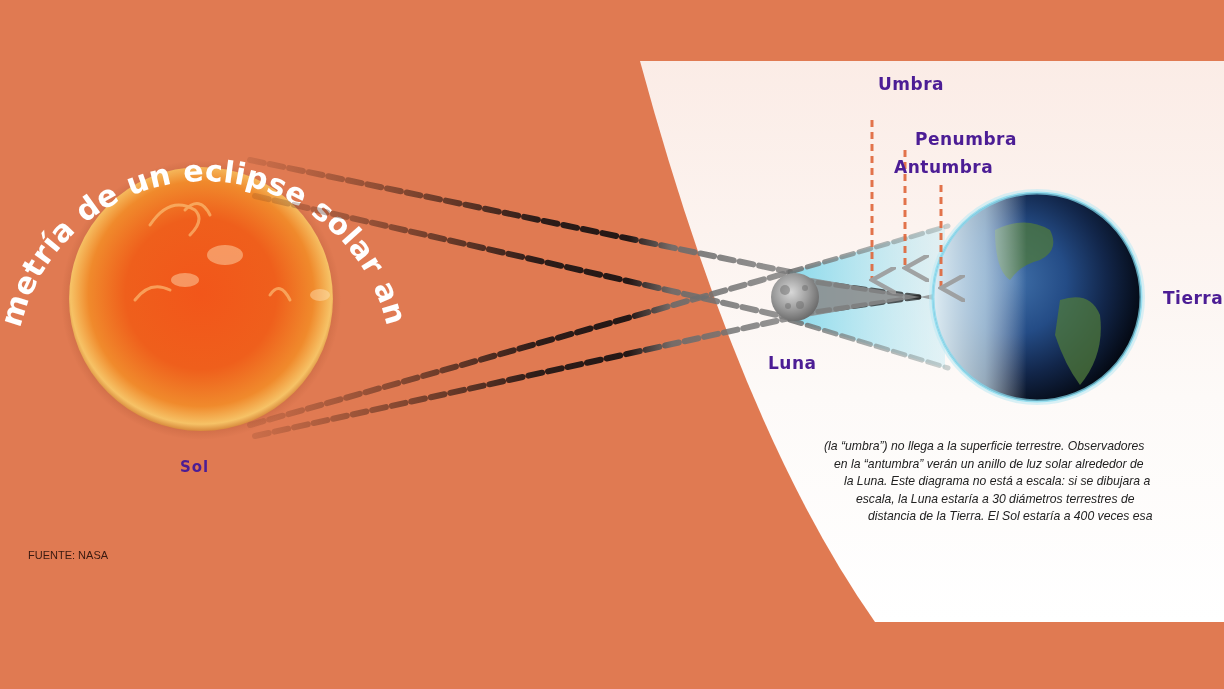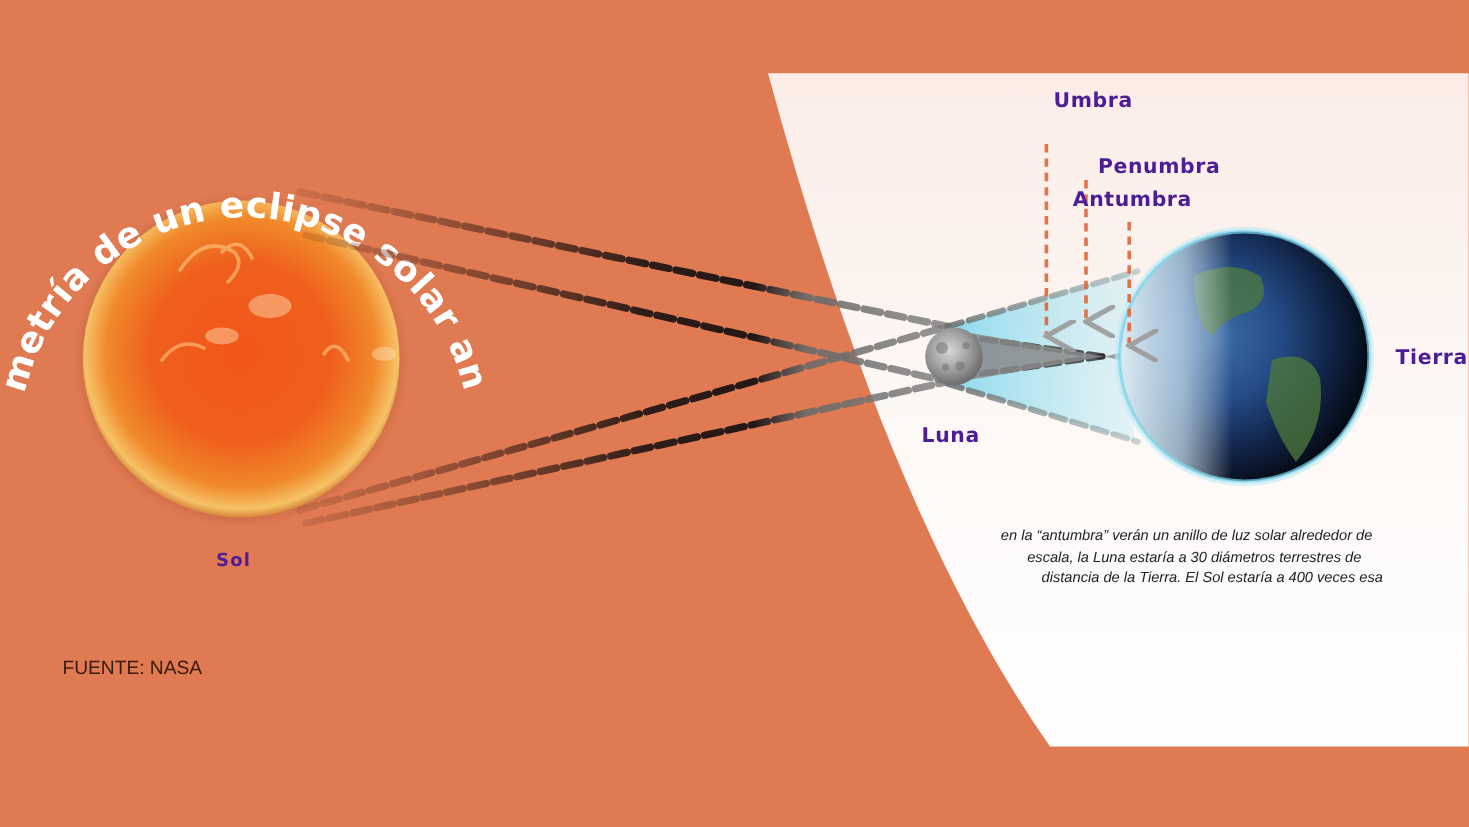--- a/index.html
+++ b/index.html
@@ -3,22 +3,22 @@
 <meta charset="utf-8">
 <style>
   html, body { margin:0; padding:0; }
   body { width:1224px; height:689px; overflow:hidden; background:#E07A52; position:relative;
          font-family:"DejaVu Sans", sans-serif; }
   #stage { position:absolute; left:0; top:0; width:1224px; height:689px; }
   .lbl { position:absolute; font-family:"DejaVu Sans", sans-serif; font-weight:bold; color:#4c1d95;
          font-size:17px; letter-spacing:0.5px; white-space:nowrap; }
   .sol-lbl { position:absolute; left:180px; top:458px; color:#4c1d95; font-weight:bold; font-size:15px;
              font-family:"DejaVu Sans", sans-serif; letter-spacing:1px; }
-  .source { position:absolute; left:28px; top:549px; font-size:16px; color:#3a1a10;
-            font-family:"Liberation Sans", sans-serif;margin-left:24px; }
+  .source { position:absolute; left:28px; top:549px; font-size:11px; color:#3a1a10;
+            font-family:"Liberation Sans", sans-serif; }
   .desc { position:absolute; left:800px; top:438px; width:420px; font-family:"Liberation Sans", sans-serif;
           font-style:italic; font-size:12.2px; line-height:17.6px; color:#222; }
   .desc span { display:block; white-space:nowrap; }
 </style>
 </head>
 <body>
 
 <div id="stage">
   <svg width="1224" height="689" viewBox="0 0 1224 689" xmlns="http://www.w3.org/2000/svg" style="position:absolute;left:0;top:0">
     <defs>
@@ -148,17 +148,19 @@
   <div class="lbl" style="left:878px; top:74px;">Umbra</div>
   <div class="lbl" style="left:915px; top:117px;margin-top:12px;">Penumbra</div>
   <div class="lbl" style="left:894px; top:157px;">Antumbra</div>
   <div class="lbl" style="left:768px; top:353px;text-align:center;">Luna</div>
   <div class="lbl" style="left:1163px; top:288px;">Tierra</div>
   <div class="sol-lbl">Sol</div>
 
   <div class="source">FUENTE: NASA</div>
 
   <div class="desc">
+    <span style="padding-left:24px">(la “umbra”) no llega a la superficie terrestre. Observadores</span>
     <span style="padding-left:34px">en la “antumbra” verán un anillo de luz solar alrededor de</span>
+    <span style="padding-left:44px">la Luna. Este diagrama no está a escala: si se dibujara a</span>
     <span style="padding-left:56px">escala, la Luna estaría a 30 diámetros terrestres de</span>
     <span style="padding-left:68px">distancia de la Tierra. El Sol estaría a 400 veces esa</span>
   </div>
 </div>
 
 </body></html>

